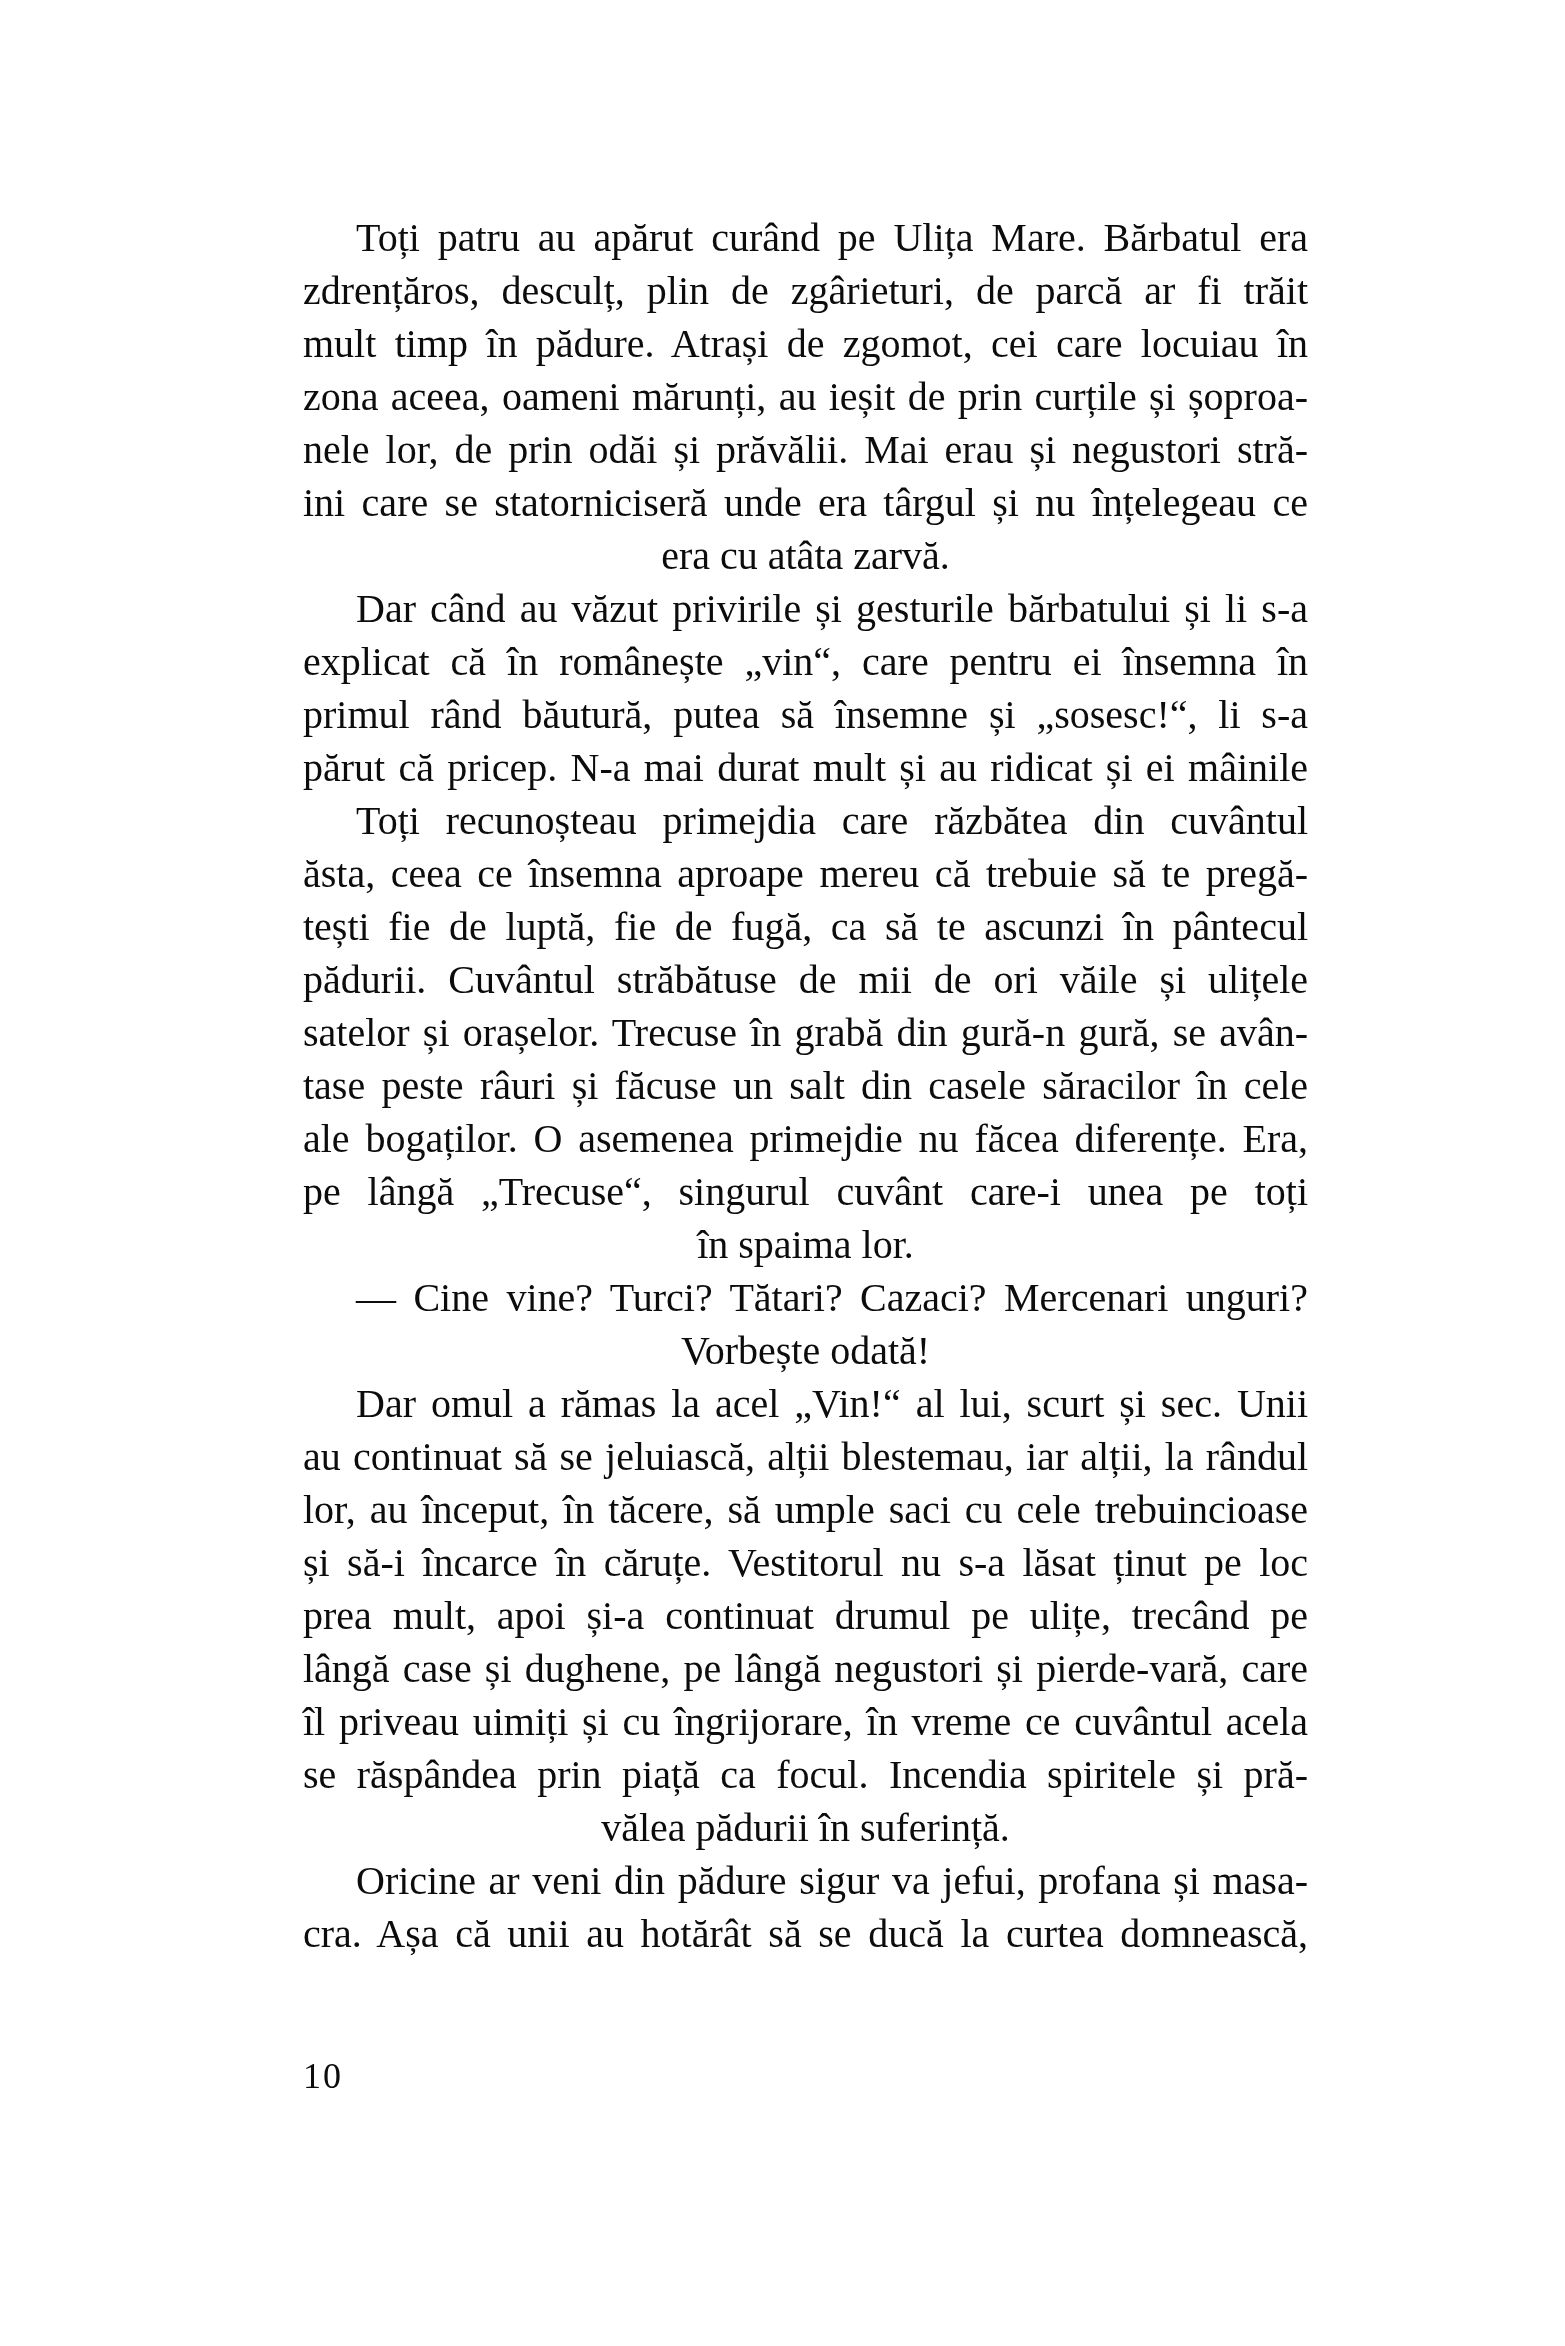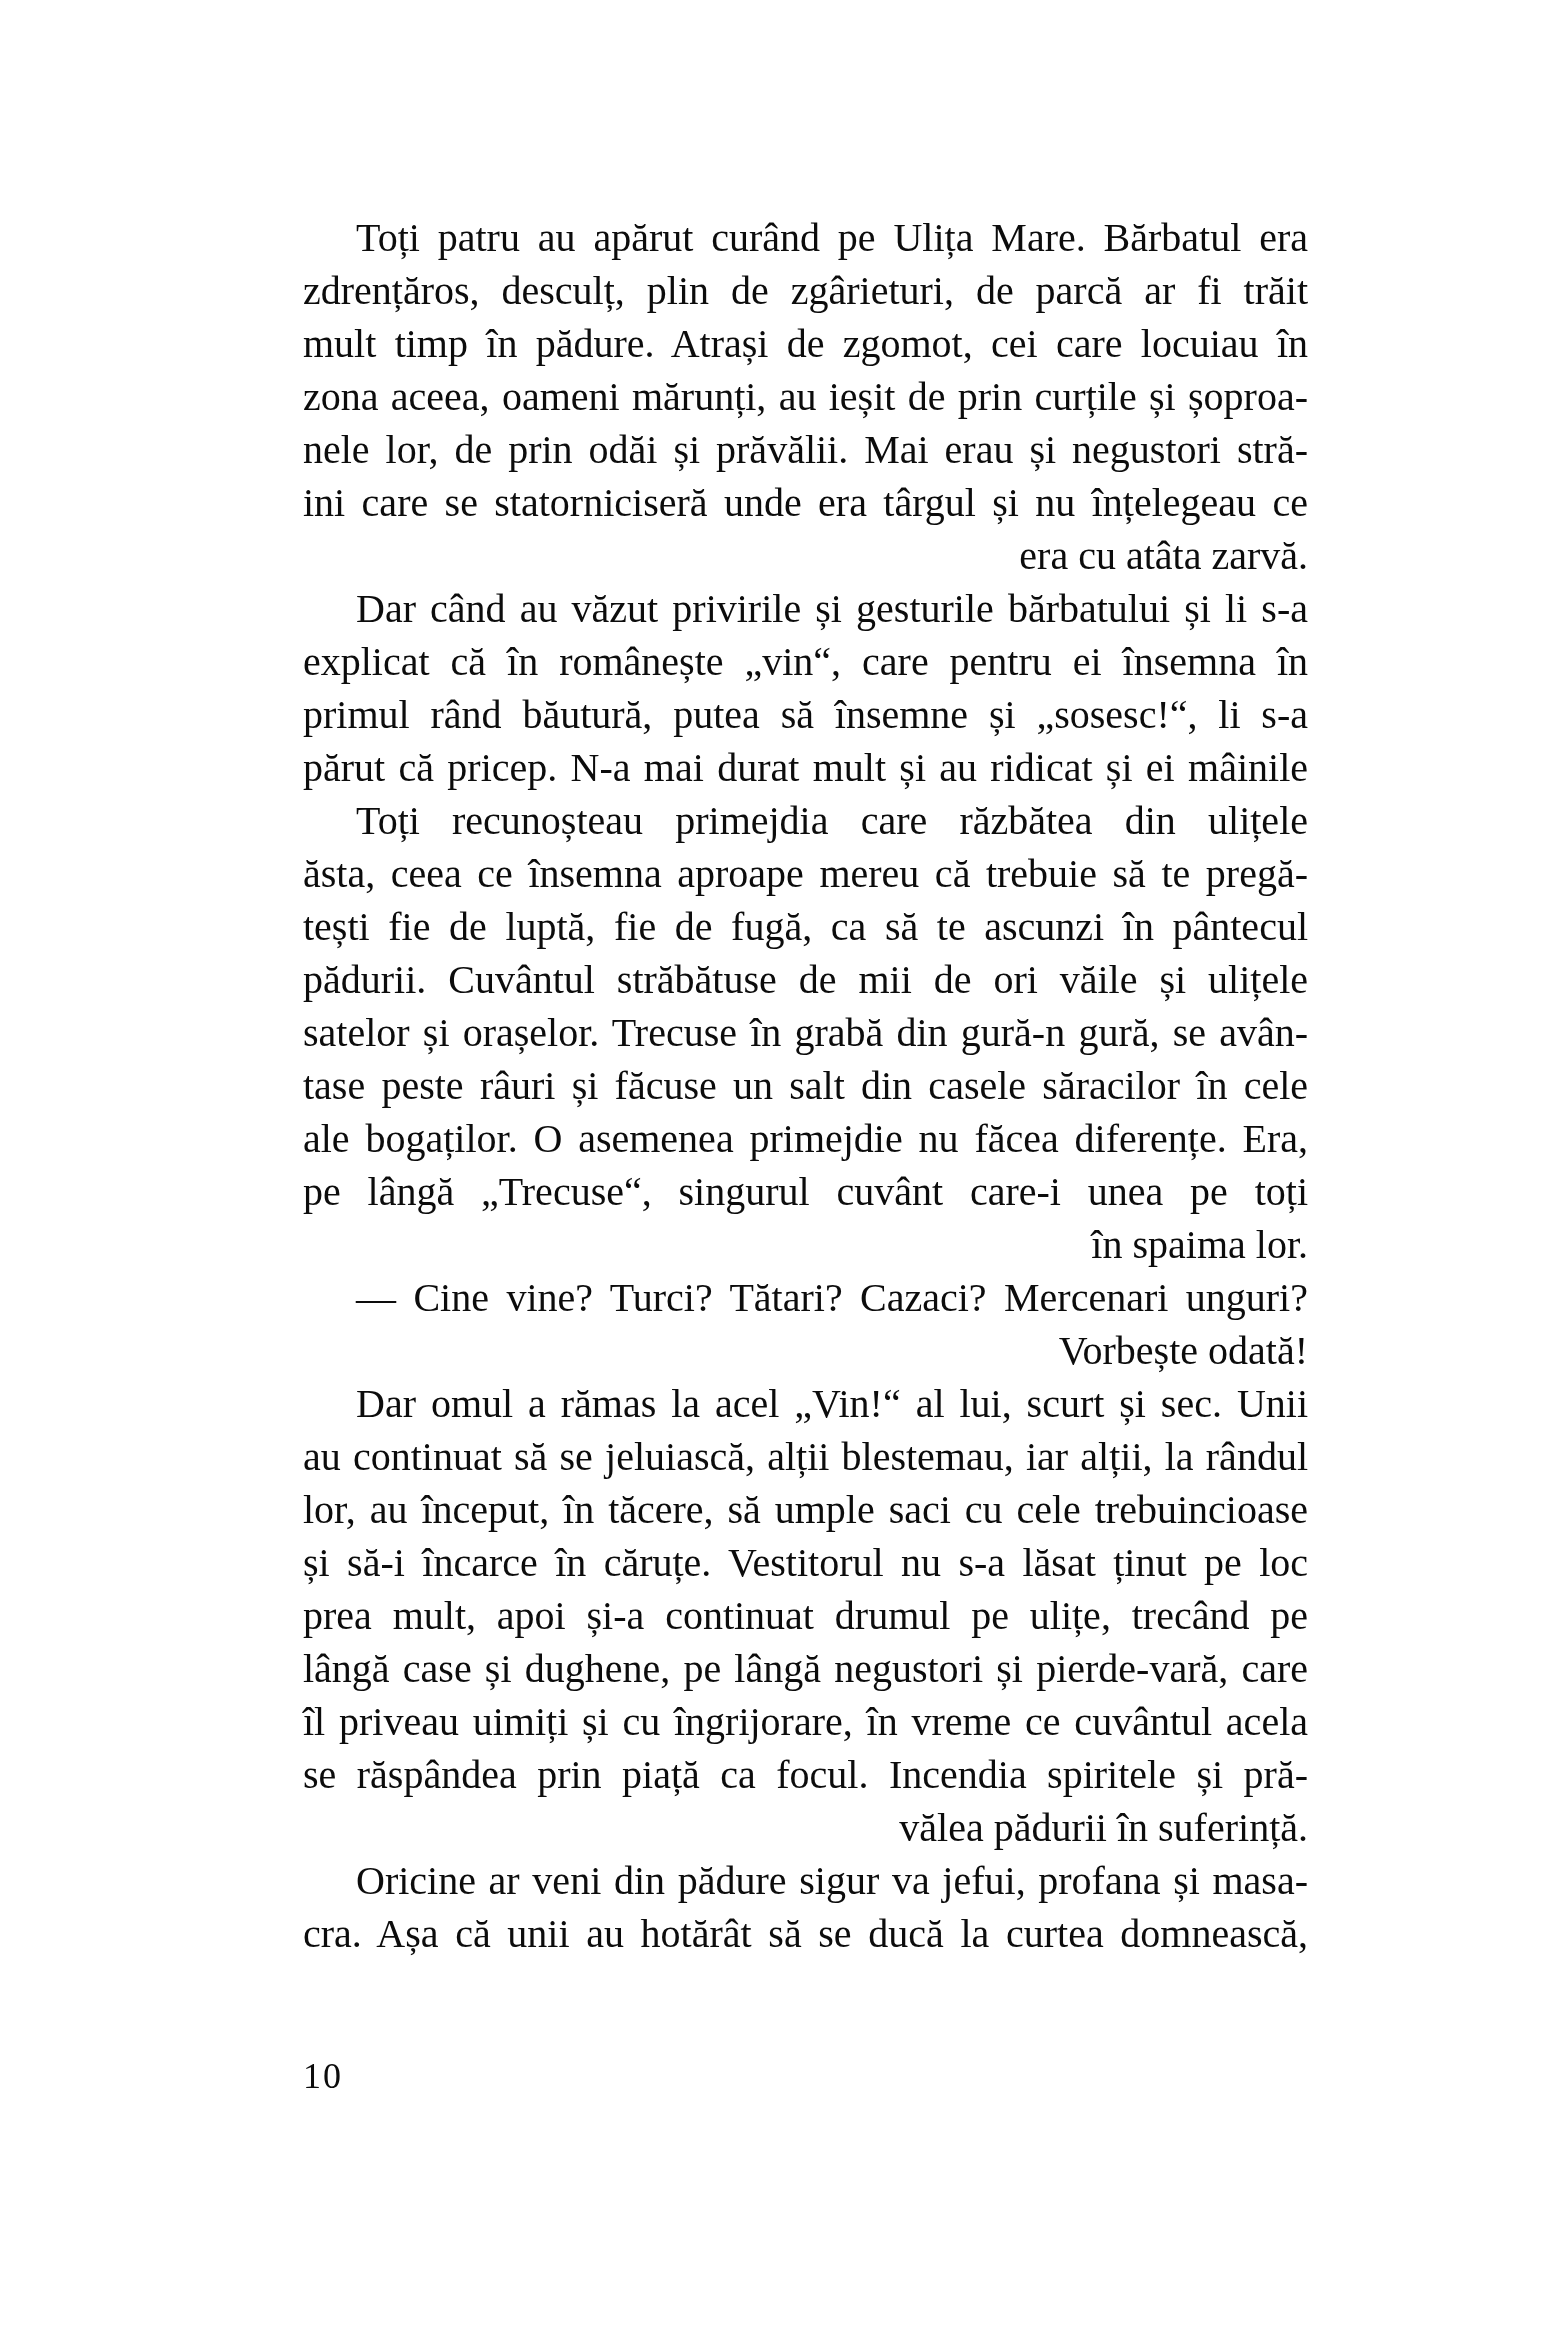--- a/index.html
+++ b/index.html
@@ -36,21 +36,21 @@
   }
   .line {
     hyphens: none;
     -webkit-hyphens: none;
   }
   .line.just {
     text-align: justify;
     text-align-last: justify;
   }
   .line:not(.just) {
-    text-align: right;
+    text-align: center;
   }
   .line.first {
     text-indent: 53px;
   }
   .folio {
     position: absolute;
     left: 303px;
     top: 2055px;
     width: 1005px;
     text-align: left;
@@ -74,21 +74,21 @@
         <div class="line just">ini care se statorniciseră unde era târgul și nu înțelegeau ce</div>
         <div class="line">era cu atâta zarvă.</div>
       </div>
       <div class="paragraph">
         <div class="line first just">Dar când au văzut privirile și gesturile bărbatului și li s-a</div>
         <div class="line just">explicat că în românește „vin“, care pentru ei însemna în</div>
         <div class="line just">primul rând băutură, putea să însemne și „sosesc!“, li s-a</div>
         <div class="line just">părut că pricep. N-a mai durat mult și au ridicat și ei mâinile</div>
       </div>
       <div class="paragraph">
-        <div class="line first just">Toți recunoșteau primejdia care răzbătea din ulițele</div>
+        <div class="line first just">Toți recunoșteau primejdia care răzbătea din cuvântul</div>
         <div class="line just">ăsta, ceea ce însemna aproape mereu că trebuie să te pregă-</div>
         <div class="line just">tești fie de luptă, fie de fugă, ca să te ascunzi în pântecul</div>
         <div class="line just">pădurii. Cuvântul străbătuse de mii de ori văile și ulițele</div>
         <div class="line just">satelor și orașelor. Trecuse în grabă din gură-n gură, se avân-</div>
         <div class="line just">tase peste râuri și făcuse un salt din casele săracilor în cele</div>
         <div class="line just">ale bogaților. O asemenea primejdie nu făcea diferențe. Era,</div>
         <div class="line just">pe lângă „Trecuse“, singurul cuvânt care-i unea pe toți</div>
         <div class="line">în spaima lor.</div>
       </div>
       <div class="paragraph">

